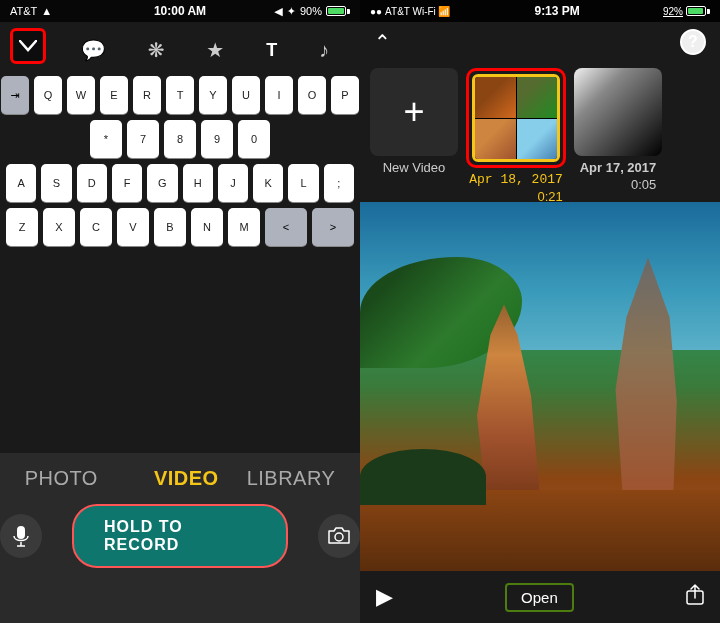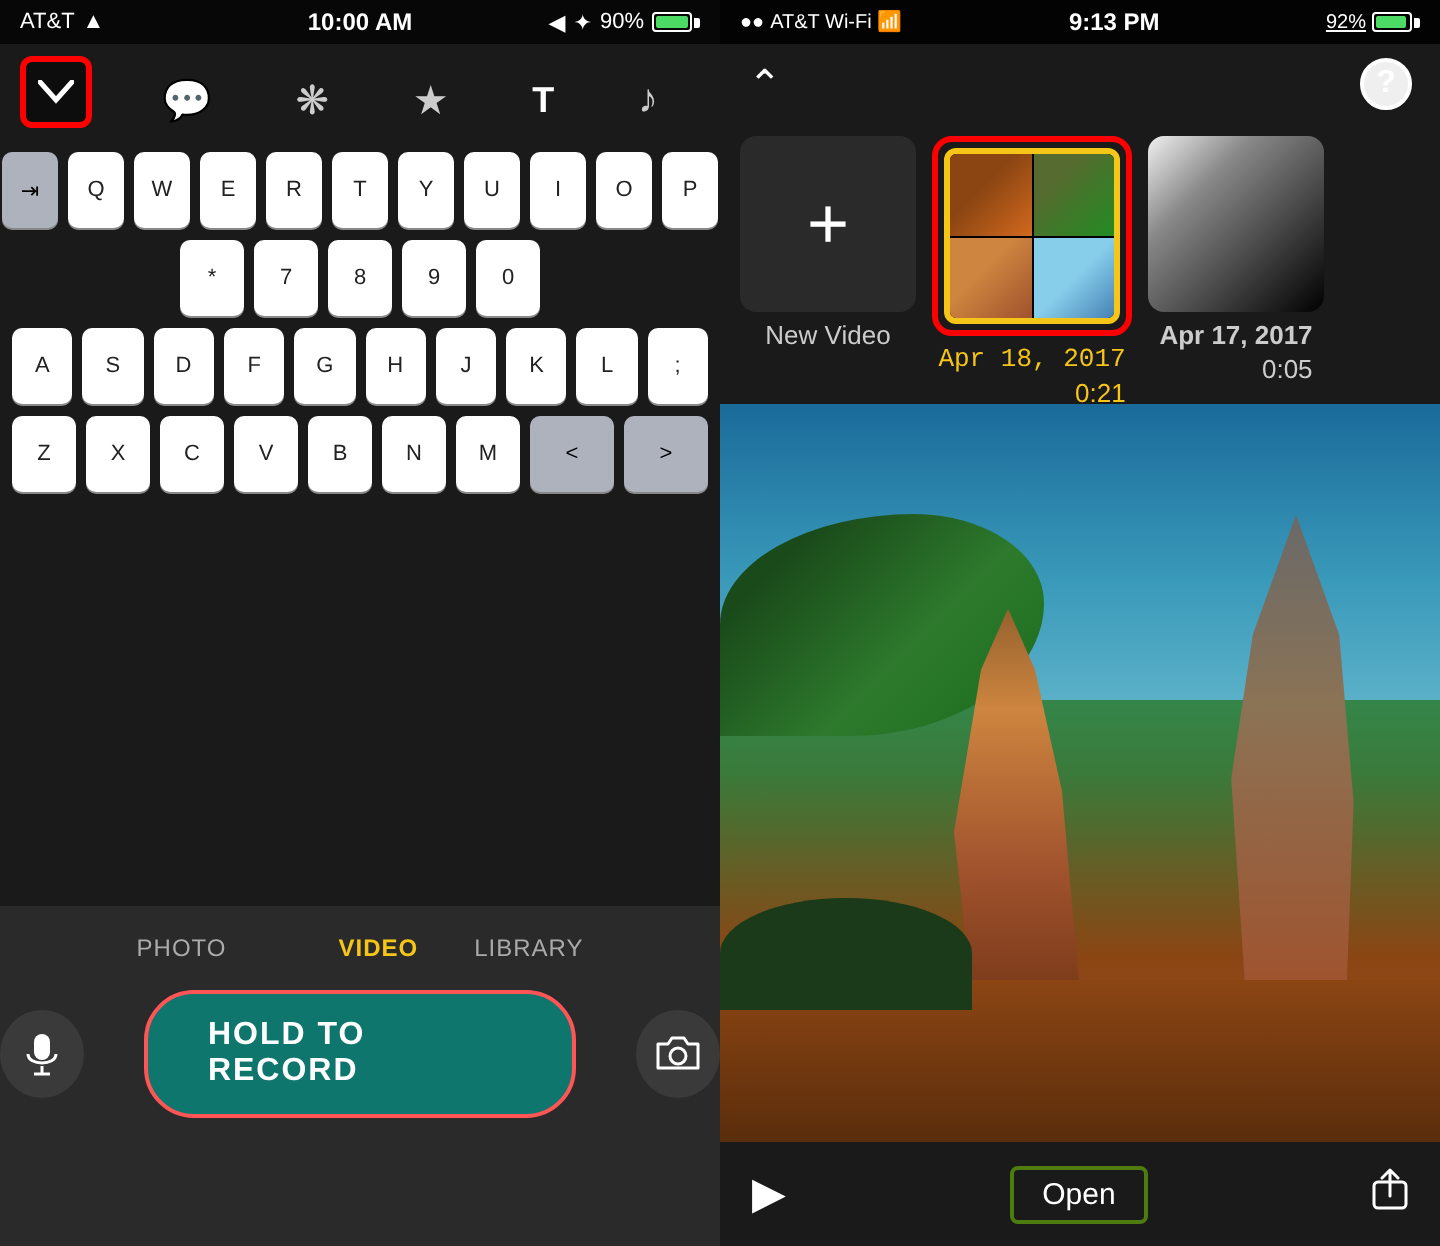--- a/index.html
+++ b/index.html
@@ -141,21 +141,21 @@
       padding-top: 14px;
       gap: 14px;
     }
 
     .mode-tabs {
       display: flex;
       gap: 28px;
       align-items: center;
     }
     .mode-tab {
-      font-size: 12px;
+      font-size: 20px;
       color: #aaa;
       letter-spacing: 0.5px;
       font-weight: 500;
       cursor: pointer;
     }
     .mode-tab.active {
       color: #f5c518;
       font-weight: 600;
       margin-left: 28px;
     }

